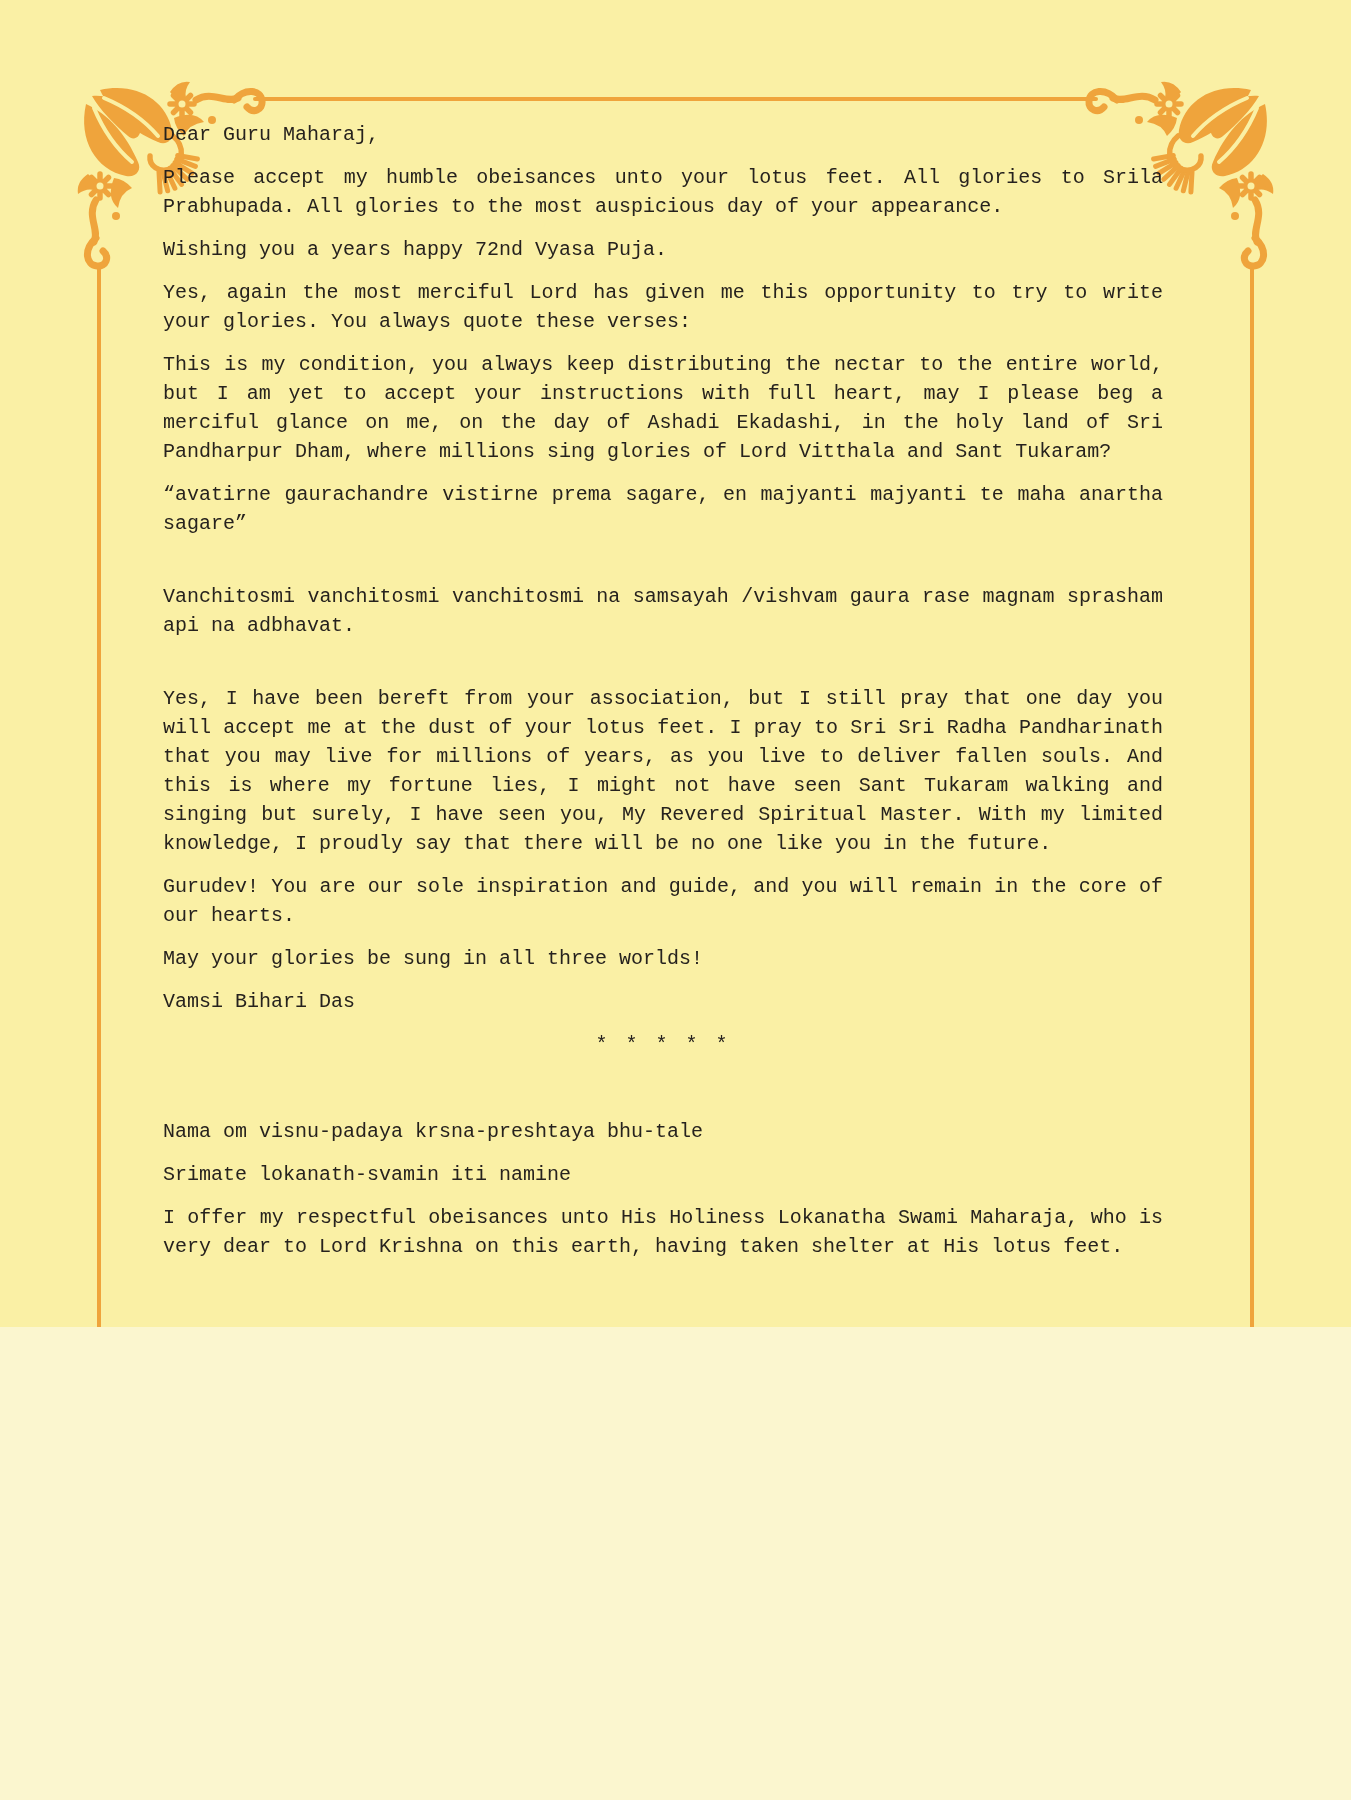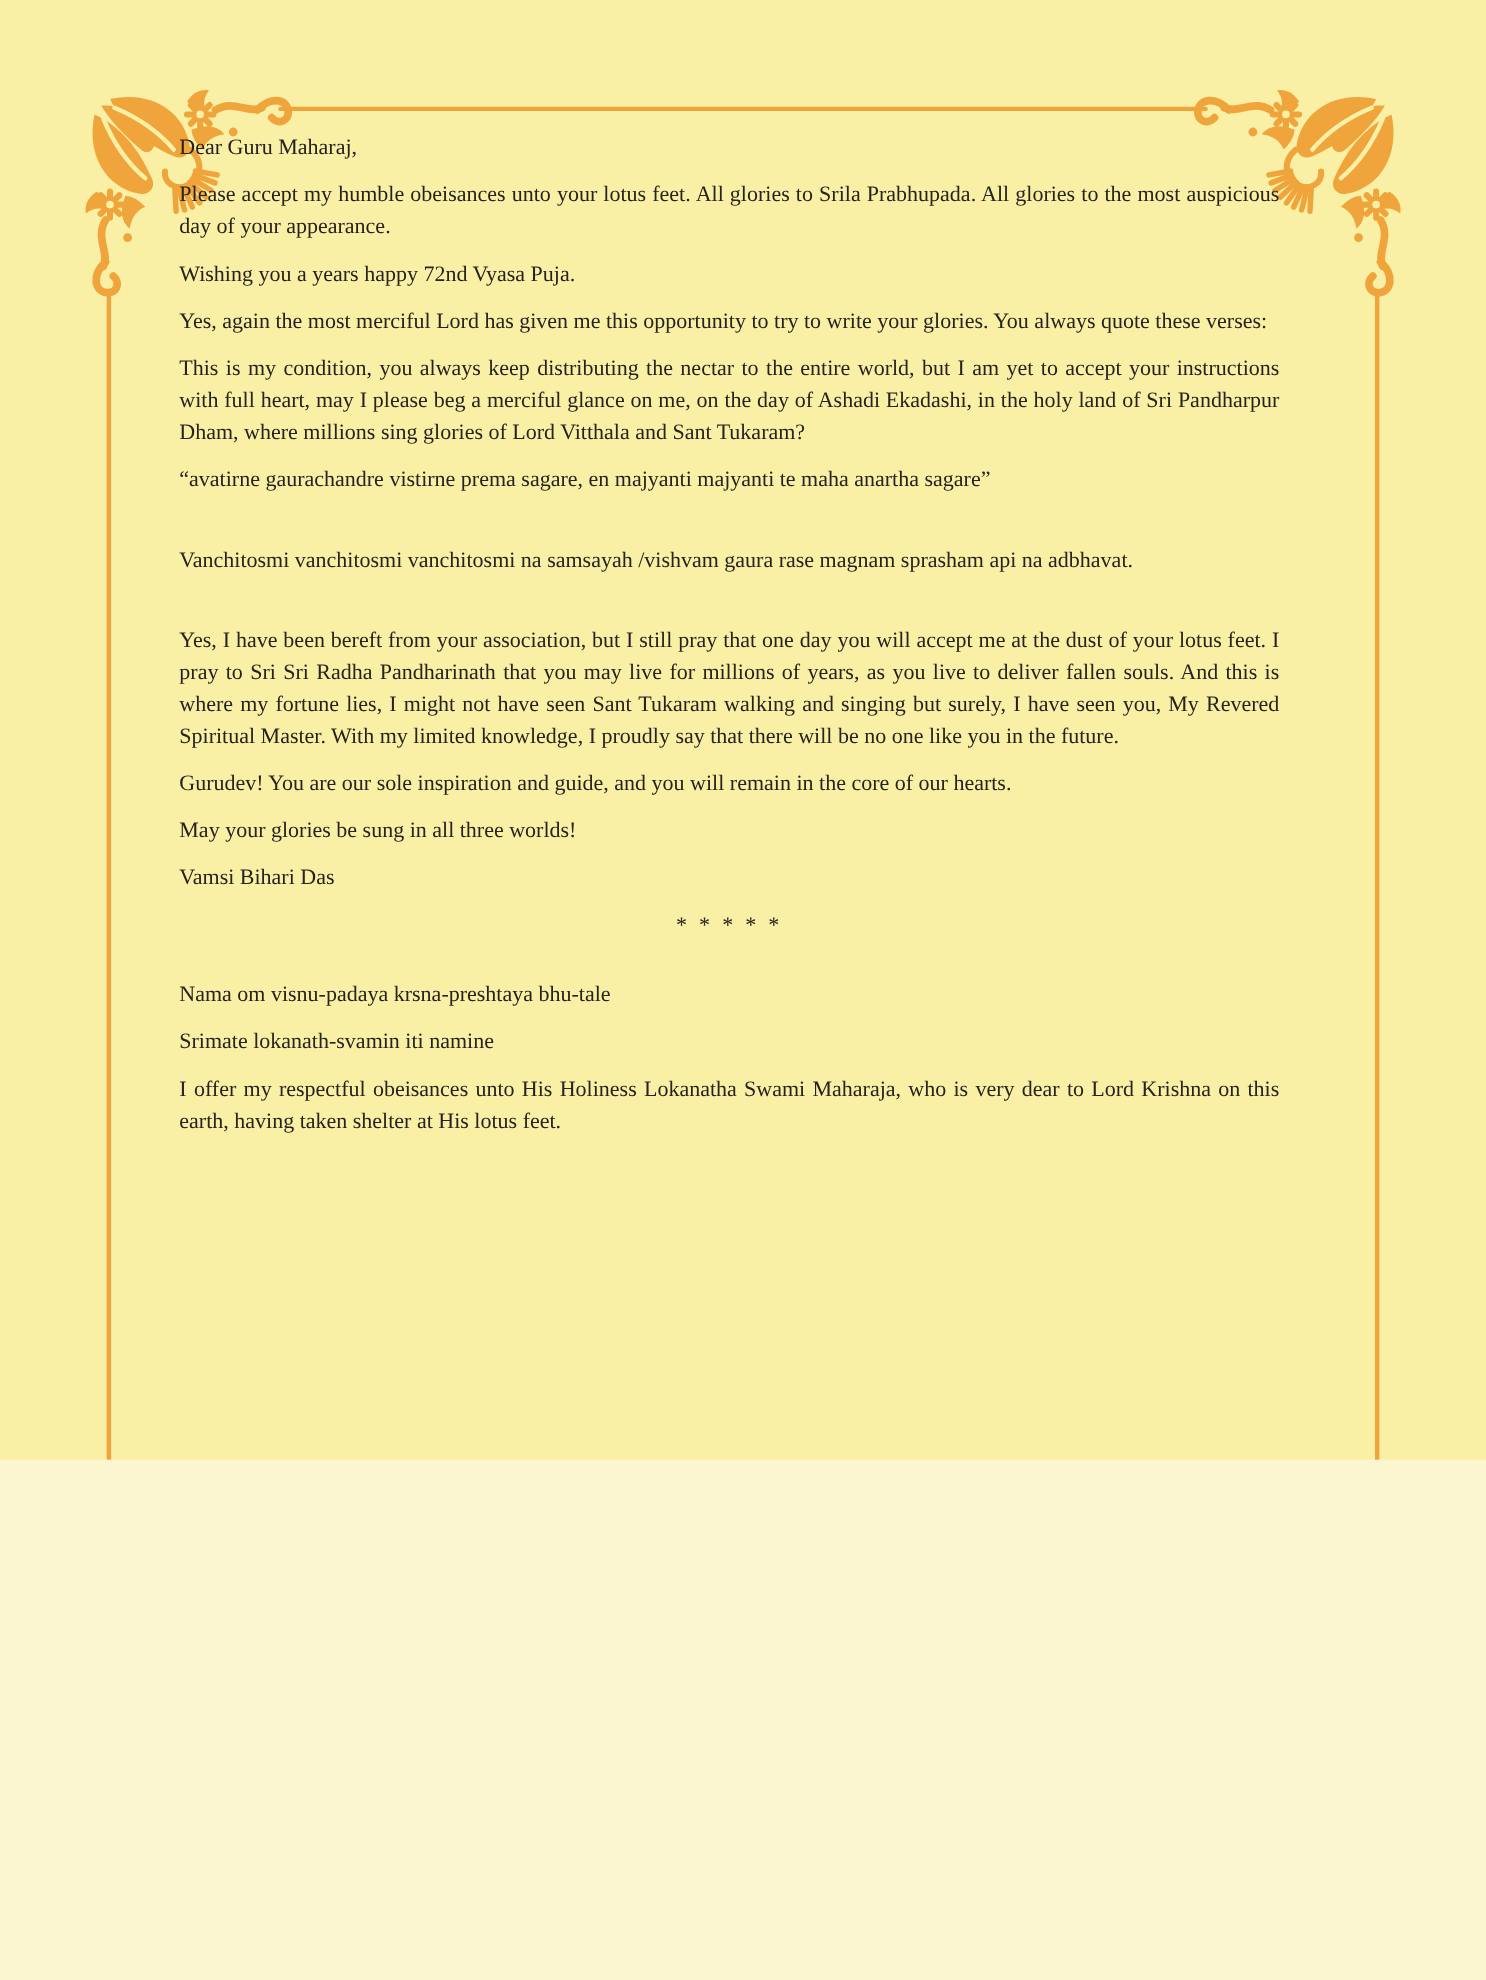--- a/index.html
+++ b/index.html
@@ -1,21 +1,21 @@
 <!DOCTYPE html>
 <html><head>
 <meta charset="utf-8">
 <style>
   html,body{margin:0;padding:0;background:#fbf6cf;}
   #page{
     position:relative;
     width:1351px;height:1340px;
     background:#faf0a5;
     overflow:hidden;
-    font-family:Liberation Serif, serif;
+    font-family:Liberation Mono, monospace;
     color:#26221e;
   }
   
   .frame-line{position:absolute;background:#efa43c;border-radius:2px;}
   .line-top{left:253px;top:97px;width:845px;height:4px;}
   .line-bottom{left:253px;top:1695px;width:845px;height:4px;}
   .line-left{left:97px;top:264px;width:4px;height:1262px;}
   .line-right{left:1250px;top:264px;width:4px;height:1262px;}
   
   .orn{position:absolute;width:200px;height:200px;}
@@ -24,21 +24,21 @@
   .orn.bl{left:70px;top:1514px;transform:scaleY(-1);}
   .orn.br{left:1081px;top:1514px;transform:scale(-1,-1);}
   
   .letter{
     position:absolute;left:163px;top:120px;width:1000px;
     font-size:20px;line-height:29px;
   }
   .letter p{margin:0 0 14px;text-align:justify;}
   .letter p.gap-lg{margin-top:44px;}
   .letter p.sep{text-align:center;margin:6px 0 0;letter-spacing:3px;}
-  .letter p.mantra-first{margin-top:34px;}
+  .letter p.mantra-first{margin-top:58px;}
   .letter p.plain{text-align:left;}
   
   .page-number{
     position:absolute;left:0;top:1664px;width:100%;
     text-align:center;font-size:23px;color:#701a75;line-height:29px;
   }
   
   .bottom-edge{position:absolute;left:0;bottom:0;width:100%;height:13px;background:#fbf6cf;}
 </style>
 </head>

